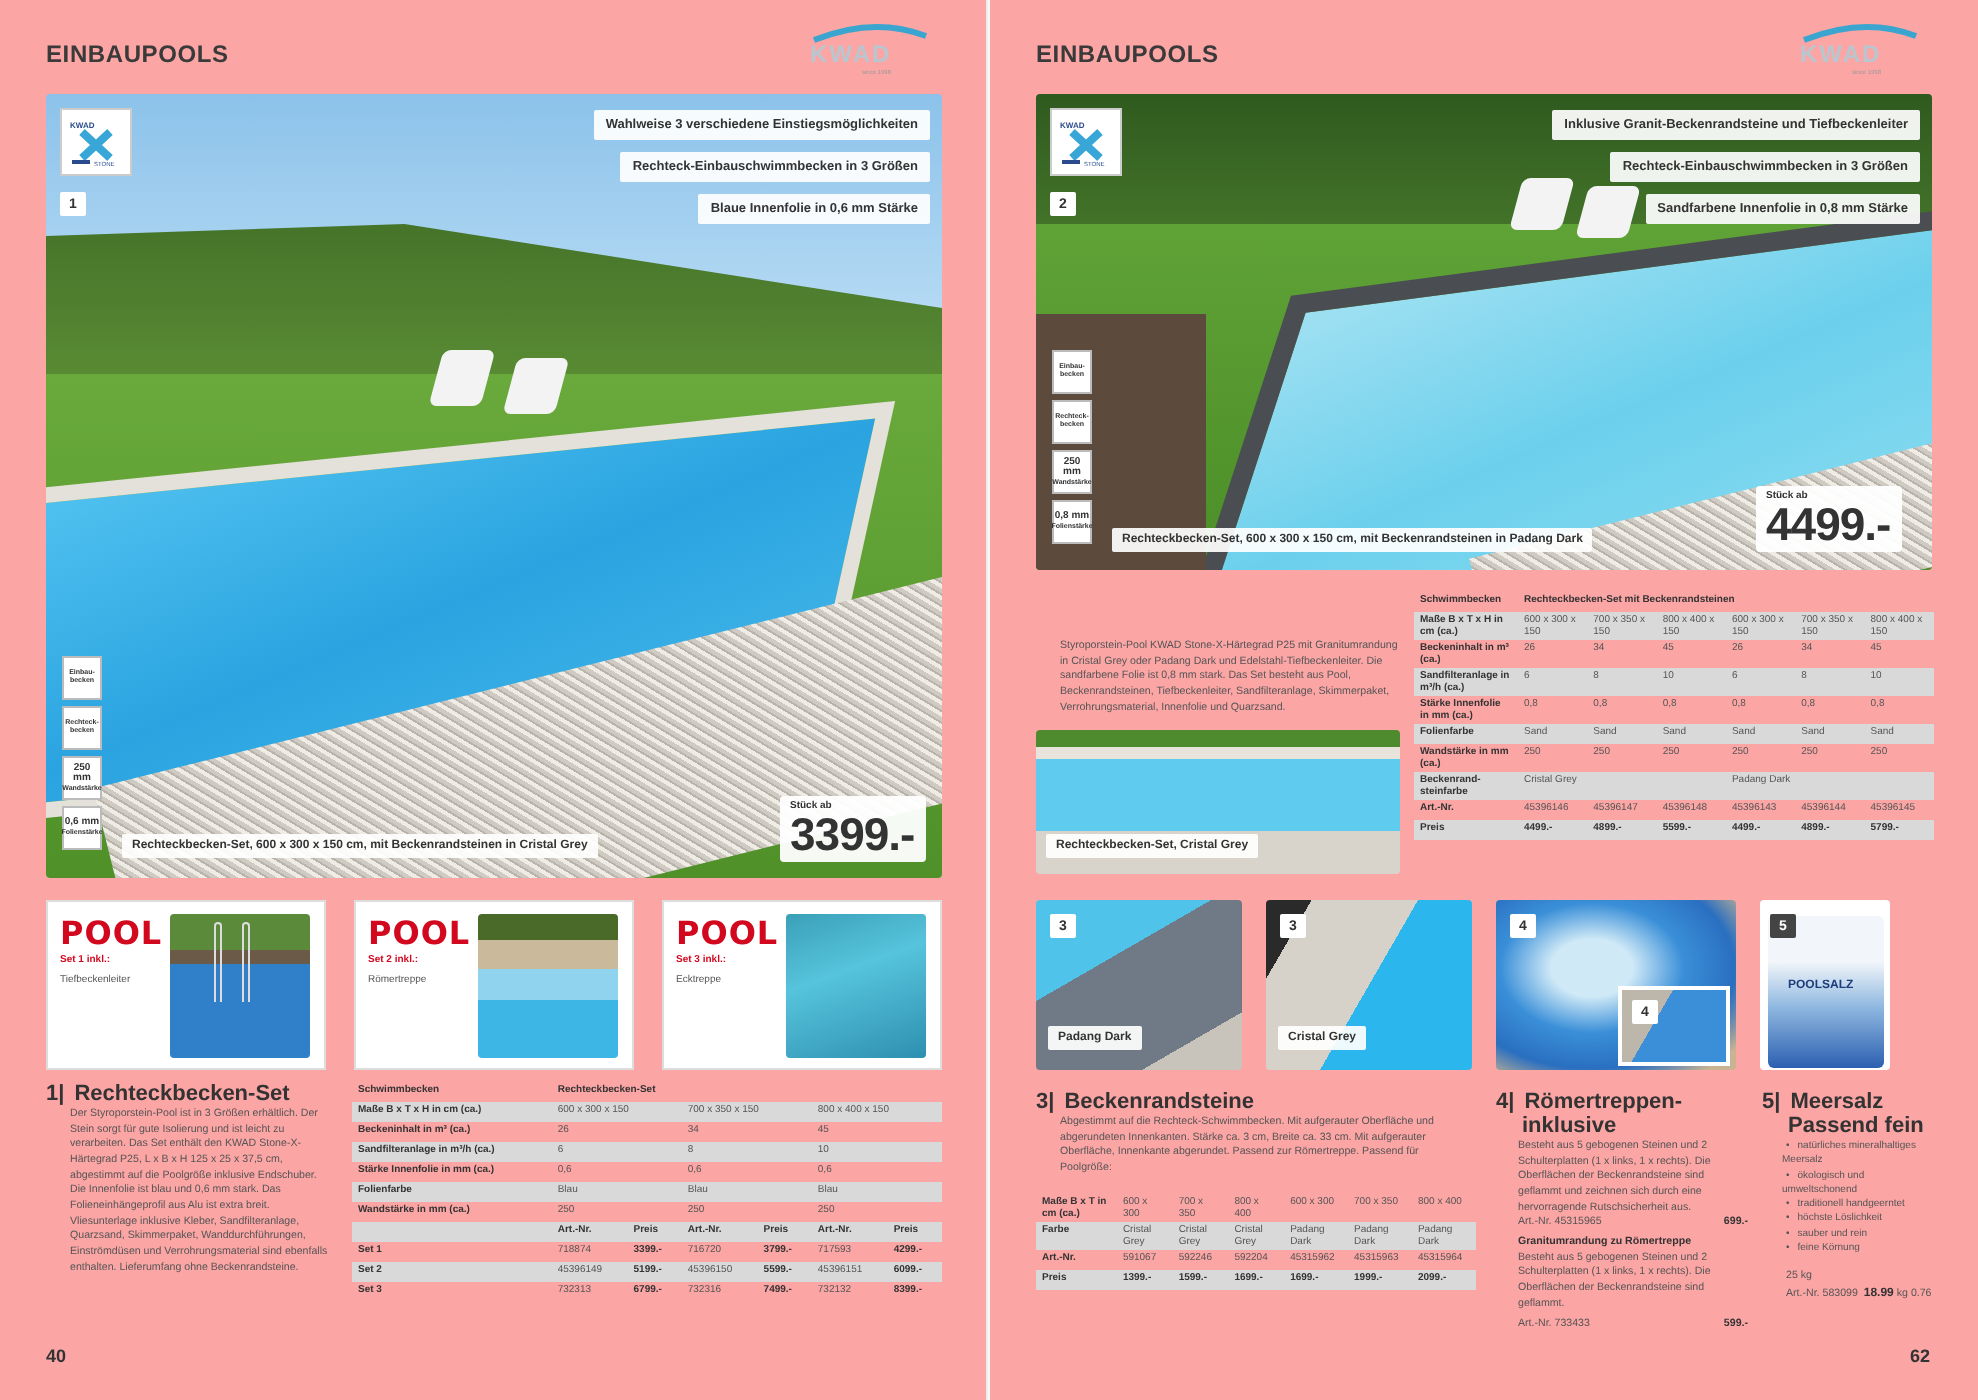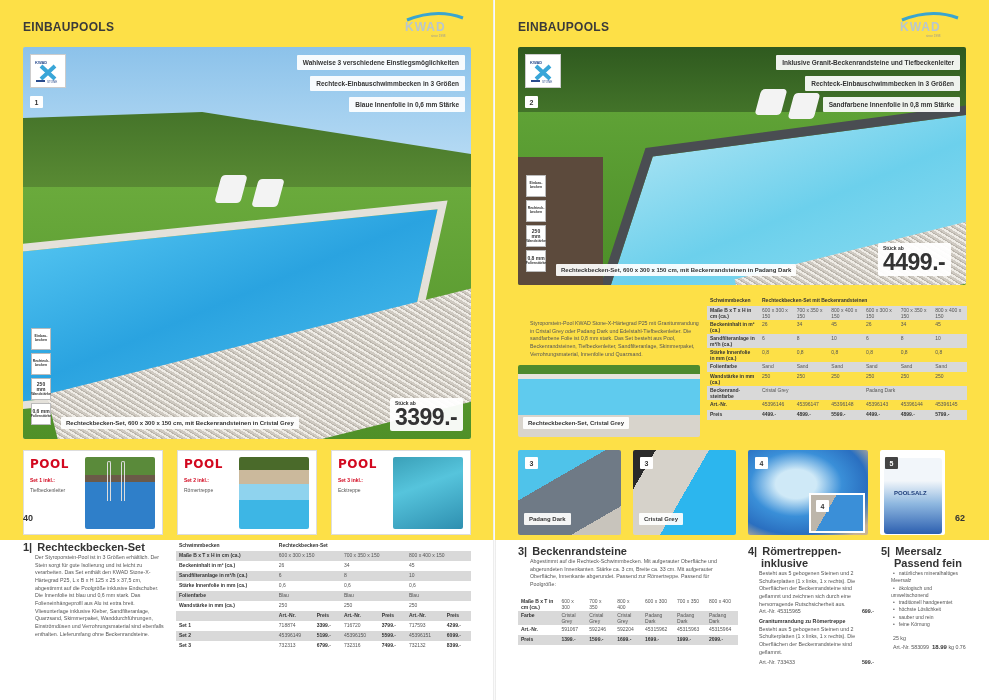--- a/index.html
+++ b/index.html
@@ -1,17 +1,17 @@
 <!DOCTYPE html>
 <html><head>
 <meta charset="utf-8">
 <style>
 *{box-sizing:border-box;margin:0;padding:0}
 body{width:989px;height:700px;background:#ffffff;font-family:"Liberation Sans",sans-serif;color:#333;position:relative;overflow:hidden}
-.page{position:absolute;top:0;height:540px;background:#fde047}
+.page{position:absolute;top:0;height:700px;background:#fca5a5}
 .page.left{left:0;width:494px}
 .page.right{left:495px;width:494px}
 .spine{position:absolute;left:493px;top:0;width:3px;height:700px;background:linear-gradient(90deg,#e6e6e6,#fafafa,#e6e6e6)}
 .section-title{position:absolute;top:20px;left:23px;font-size:12px;font-weight:bold;color:#3a3a3a;letter-spacing:.3px}
 .brand-logo{position:absolute;top:10px;right:25px;width:72px;height:28px}
 .hero{position:absolute;top:47px;left:23px;width:448px;height:392px;overflow:hidden;border-radius:2px}
 .right .hero{height:238px}
 .sky{position:absolute;inset:0;background:linear-gradient(180deg,#8cc2ea 0%,#bfe0f6 35%,#d8ecf8 45%)}
 .hedge{position:absolute;left:0;right:0;background:linear-gradient(180deg,#3d6b26,#5d8f35)}
 .lawn{position:absolute;left:0;right:0;bottom:0;background:linear-gradient(180deg,#6aaa3c,#4f9028)}
@@ -22,21 +22,21 @@
 .kx-badge{position:absolute;top:7px;left:7px;width:36px;height:34px;background:#fff;border:1px solid #ccc;display:flex;align-items:center;justify-content:center}
 .num-tag{position:absolute;width:13px;height:12px;background:#fff;font-size:7px;font-weight:bold;color:#333;display:flex;align-items:center;justify-content:center;border-radius:1px}
 .icon-col{position:absolute;left:8px;display:flex;flex-direction:column;gap:3px}
 .icon-box{width:20px;height:22px;background:#fff;border:1px solid #bbb;font-size:3.5px;color:#333;display:flex;flex-direction:column;align-items:center;justify-content:center;text-align:center;line-height:1.1;font-weight:bold}
 .icon-box .big{font-size:5px}
 .caption{position:absolute;background:rgba(255,255,255,.92);font-size:6px;font-weight:bold;color:#333;padding:3px 5px;border-radius:1px;white-space:nowrap}
 .price-box{position:absolute;background:rgba(255,255,255,.95);border-radius:2px;padding:2px 6px 2px 5px}
 .price-box .lbl{font-size:5px;font-weight:bold;color:#333}
 .price-box .val{font-size:23px;font-weight:bold;color:#333;line-height:1;letter-spacing:-.5px}
 .pool-card{position:absolute;top:450px;width:140px;height:85px;border:1.5px solid #ddd;background:#fff}
-.pool-card .word{position:absolute;left:6px;top:6px;font-size:12px;font-weight:bold;color:#d2081f;letter-spacing:.5px;font-family:"DejaVu Sans",sans-serif}
+.pool-card .word{position:absolute;left:6px;top:6px;font-size:16px;font-weight:bold;color:#d2081f;letter-spacing:.5px;font-family:"DejaVu Sans",sans-serif}
 .pool-card .set{position:absolute;left:6px;top:26px;font-size:5px;font-weight:bold;color:#d2081f}
 .pool-card .inc{position:absolute;left:6px;top:36px;font-size:5px;color:#555}
 .pool-card .thumb{position:absolute;right:7px;top:6px;width:70px;height:72px;border-radius:2px;overflow:hidden}
 .prod-head{position:absolute;font-size:11px;font-weight:bold;color:#333;line-height:1.1}
 .prod-head .n{margin-right:5px}
 .prod-text{position:absolute;font-size:5.3px;color:#555;line-height:1.45}
 .spec{position:absolute;border-collapse:collapse;font-size:5px;color:#555}
 .spec td{padding:1px 3px;height:10px;vertical-align:top}
 .spec tr.shade td{background:#d9d9d9}
 .spec td.h{font-weight:bold;color:#333}

